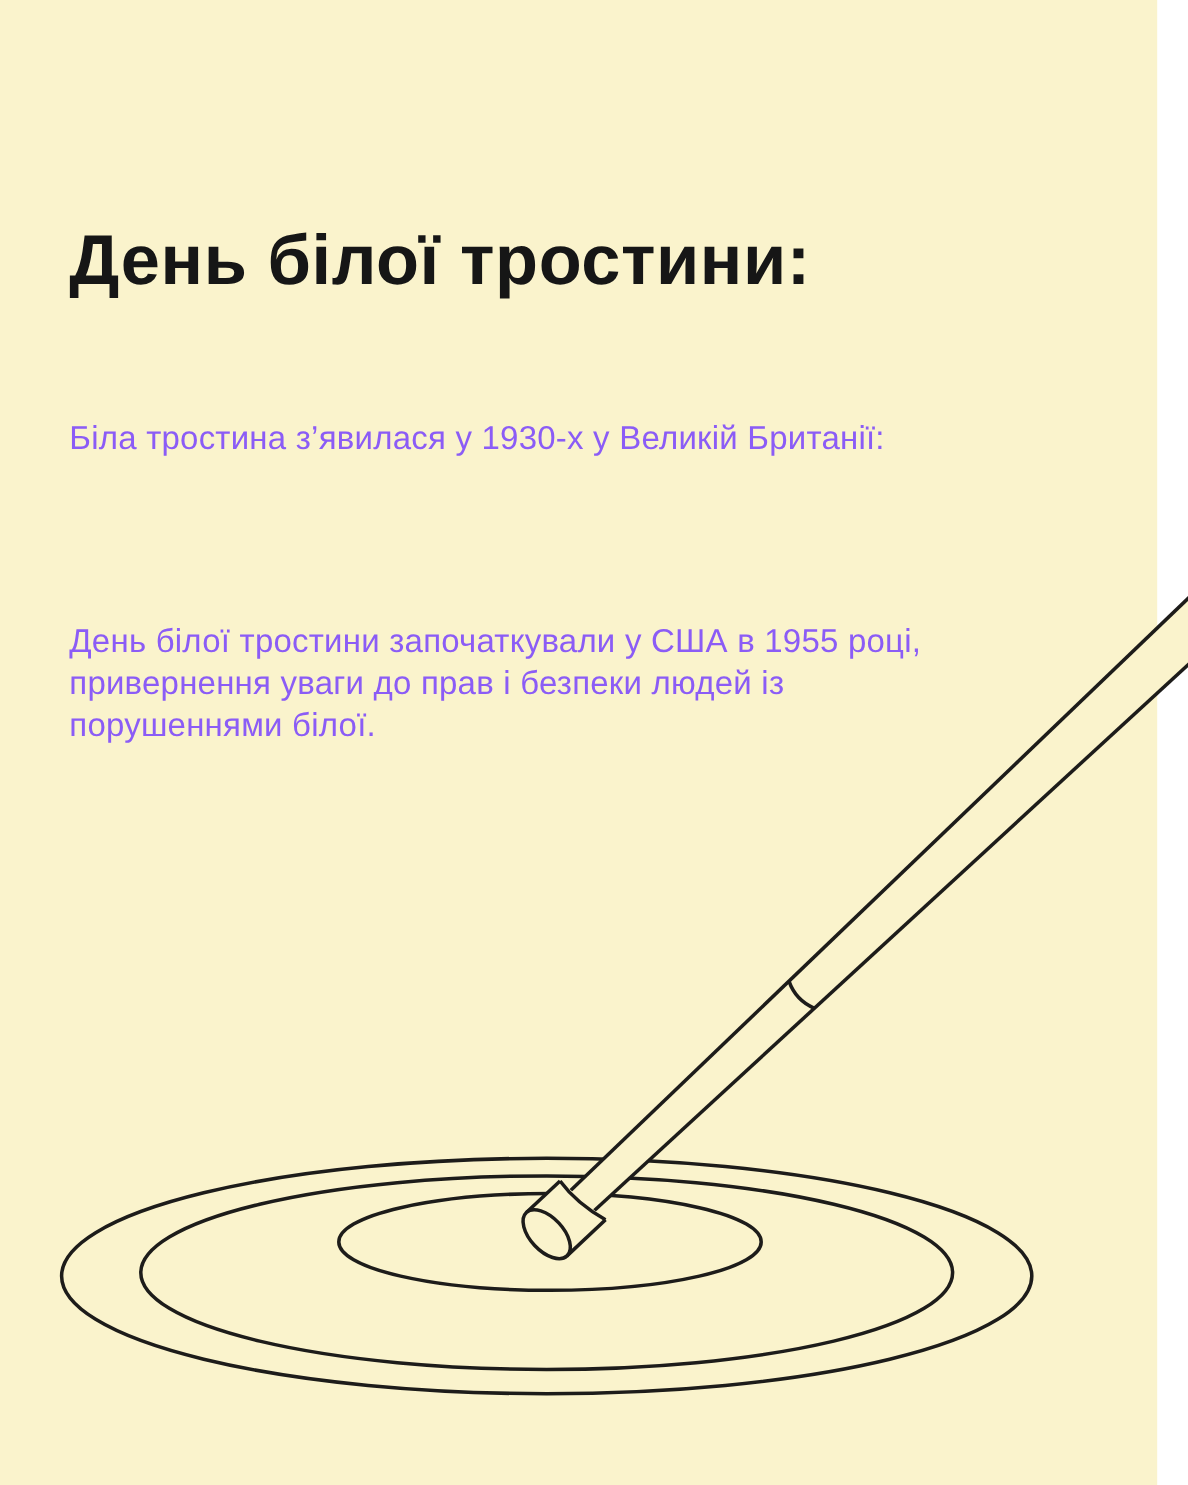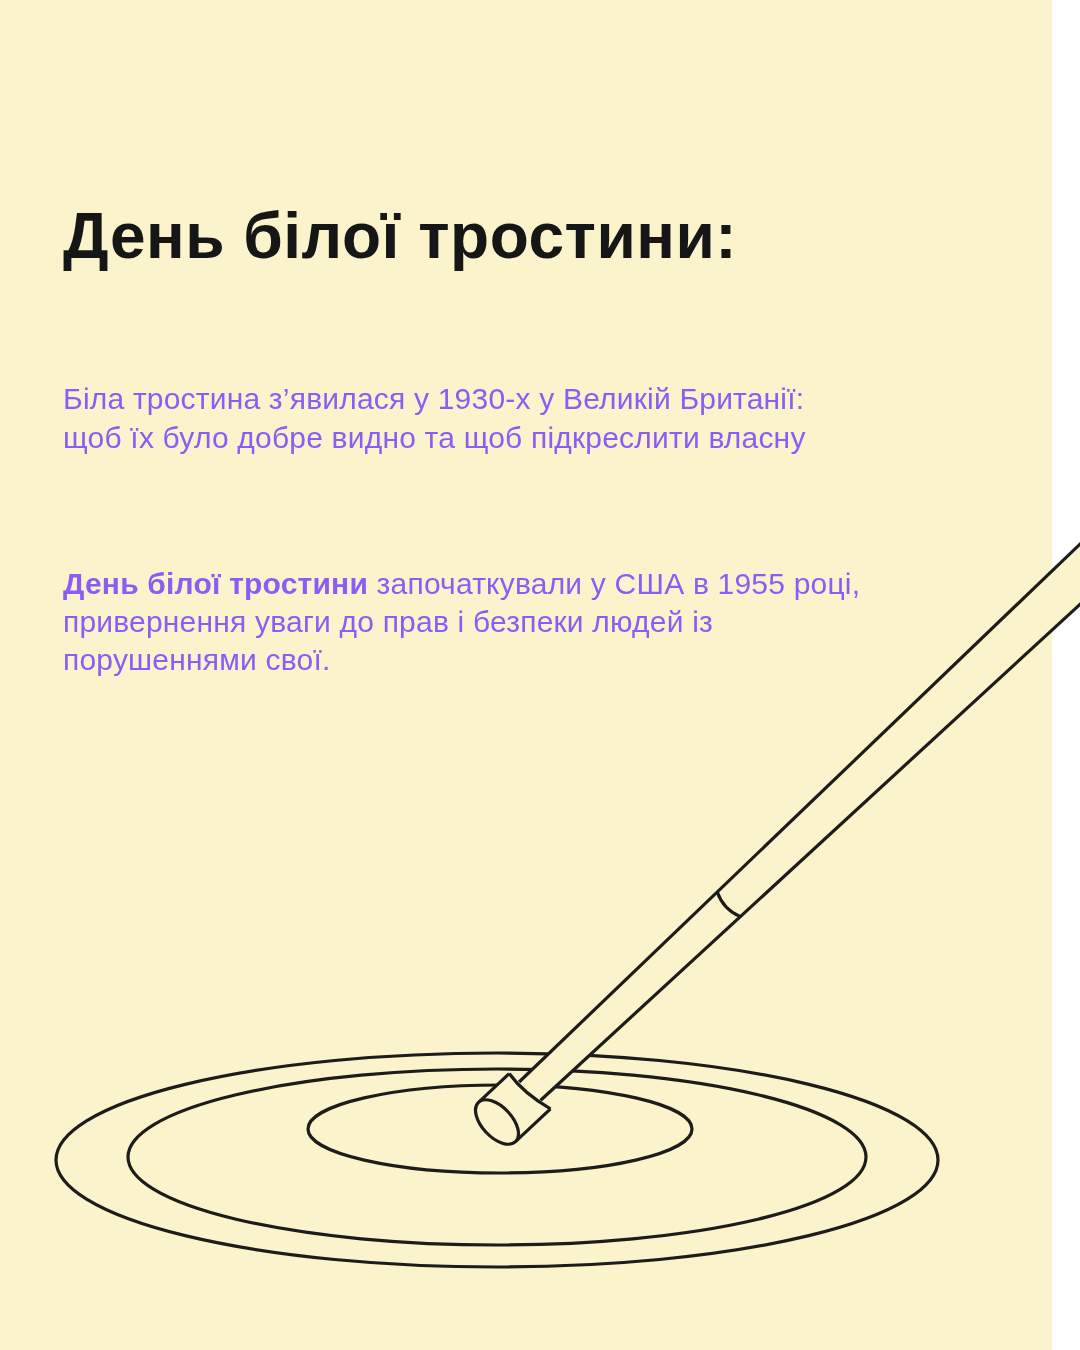--- a/index.html
+++ b/index.html
@@ -48,21 +48,21 @@
   }
   .para-1 {
     top: 349px;
     line-height: 39px;
   }
   .para-2 {
     top: 535px;
     line-height: 38px;
   }
   .para .lead-bold {
-    font-weight: 700;
+    font-weight: 400;
     margin-top: 24px;
   }
   .line {
     display: block;
   }
 </style>
 </head>
 <body>
 
 <div class="poster">
@@ -93,22 +93,21 @@
       <ellipse cx="0" cy="0" rx="15" ry="27" fill="#FAF3CC" stroke="#1D1C1A" stroke-width="3.2"></ellipse>
     </g>
   </svg>
 
   <h1 class="heading">
     <span class="line">День білої тростини:</span>
   </h1>
 
   <p class="para para-1">
     <span class="line">Біла тростина з’явилася у 1930-х у Великій Британії:</span>
-    <span class="line">щоб їх було добре видно та щоб підкреслити власну</span>
   </p>
 
   <p class="para para-2">
     <span class="line"><span class="lead-bold">День білої тростини</span><span> започаткували у США в 1955 році,</span></span>
     <span class="line">привернення уваги до прав і безпеки людей із</span>
-    <span class="line">порушеннями свої.</span>
+    <span class="line">порушеннями білої.</span>
   </p>
 
 </div>
 
 </body></html>

